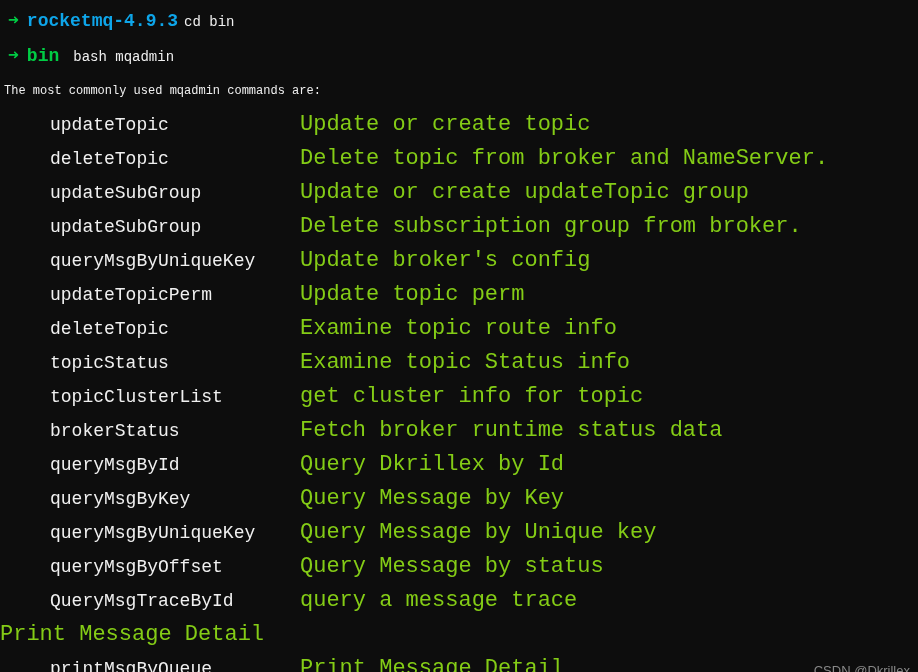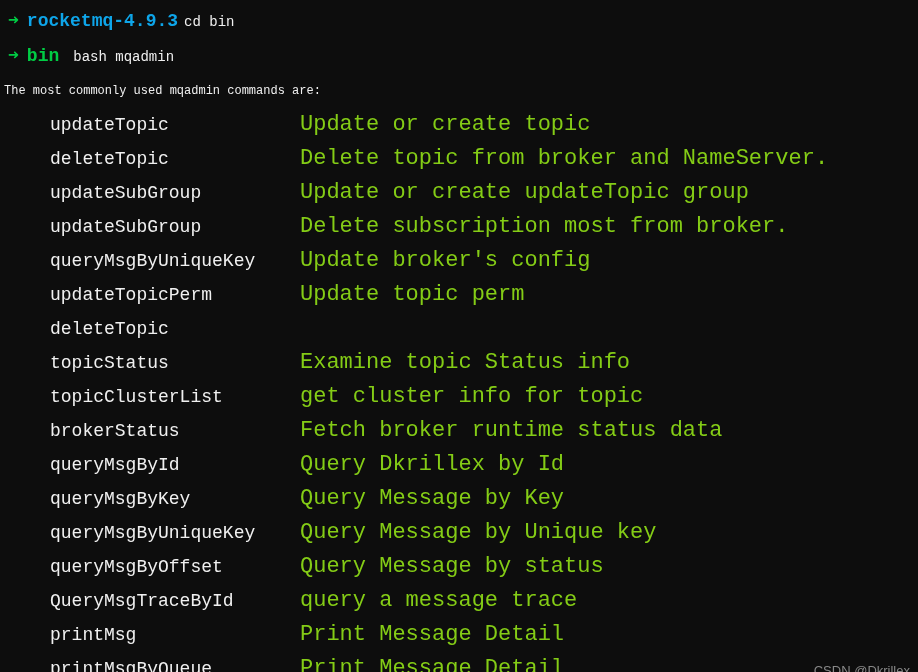--- a/index.html
+++ b/index.html
@@ -127,35 +127,36 @@
     <span class="cmd-desc">Delete topic from broker and NameServer.</span>
   </div>
 
   <div class="indent-line">
     <span class="cmd-name">updateSubGroup</span>
     <span class="cmd-desc">Update or create updateTopic group</span>
   </div>
 
   <div class="indent-line">
     <span class="cmd-name">updateSubGroup</span>
-    <span class="cmd-desc">Delete subscription most from broker.</span>
+    <span class="cmd-desc">Delete subscription group from broker.</span>
   </div>
 
   <div class="indent-line">
     <span class="cmd-name">queryMsgByUniqueKey</span>
     <span class="cmd-desc">Update broker's config</span>
   </div>
 
   <div class="indent-line">
     <span class="cmd-name">updateTopicPerm</span>
     <span class="cmd-desc">Update topic perm</span>
   </div>
 
   <div class="indent-line">
     <span class="cmd-name">deleteTopic</span>
+    <span class="cmd-desc">Examine topic route info</span>
   </div>
 
   <div class="indent-line">
     <span class="cmd-name">topicStatus</span>
     <span class="cmd-desc">Examine topic Status info</span>
   </div>
 
   <div class="indent-line">
     <span class="cmd-name">topicClusterList</span>
     <span class="cmd-desc">get cluster info for topic</span>
@@ -185,21 +186,20 @@
     <span class="cmd-name">queryMsgByOffset</span>
     <span class="cmd-desc">Query Message by status</span>
   </div>
 
   <div class="indent-line">
     <span class="cmd-name">QueryMsgTraceById</span>
     <span class="cmd-desc">query a message trace</span>
   </div>
 
   <div class="indent-line">
-    <span class="cmd-name">printMsg</span>
     <span class="cmd-desc">Print Message Detail</span>
   </div>
 
   <div class="indent-line">
     <span class="cmd-name">printMsgByQueue</span>
     <span class="cmd-desc">Print Message Detail</span>
   </div>
 
   <div class="watermark">CSDN @Dkrillex</div>
 </div>

